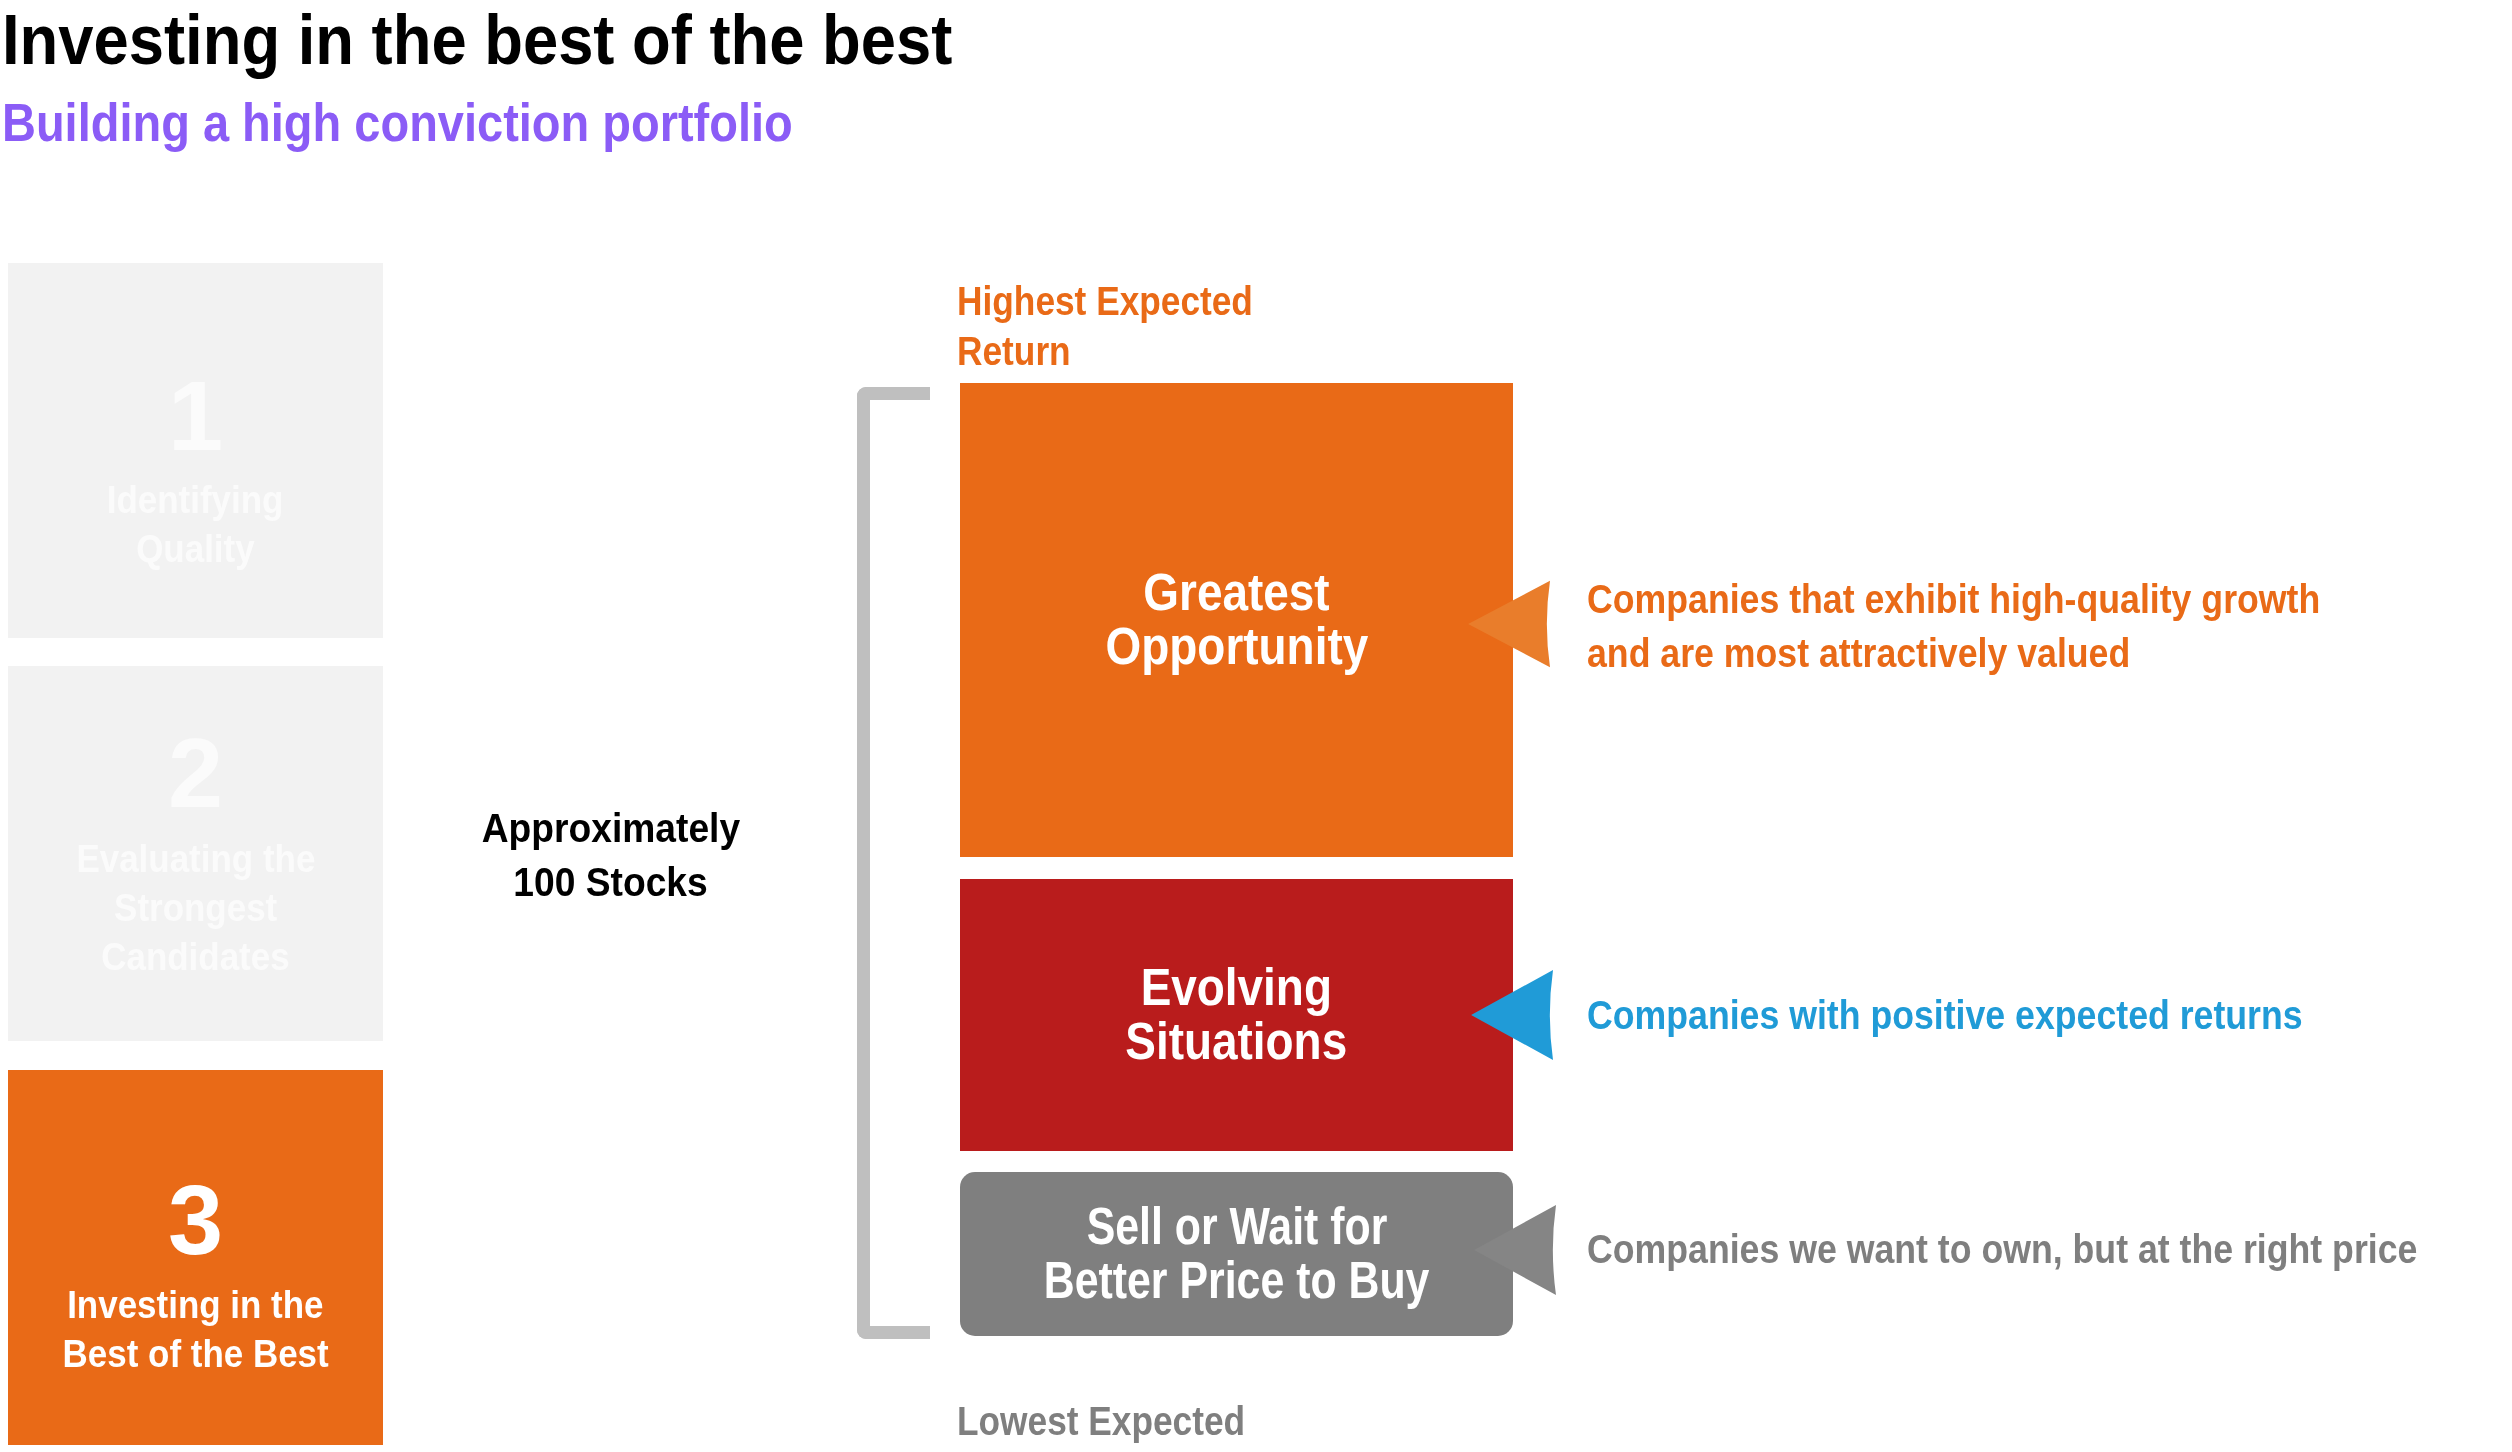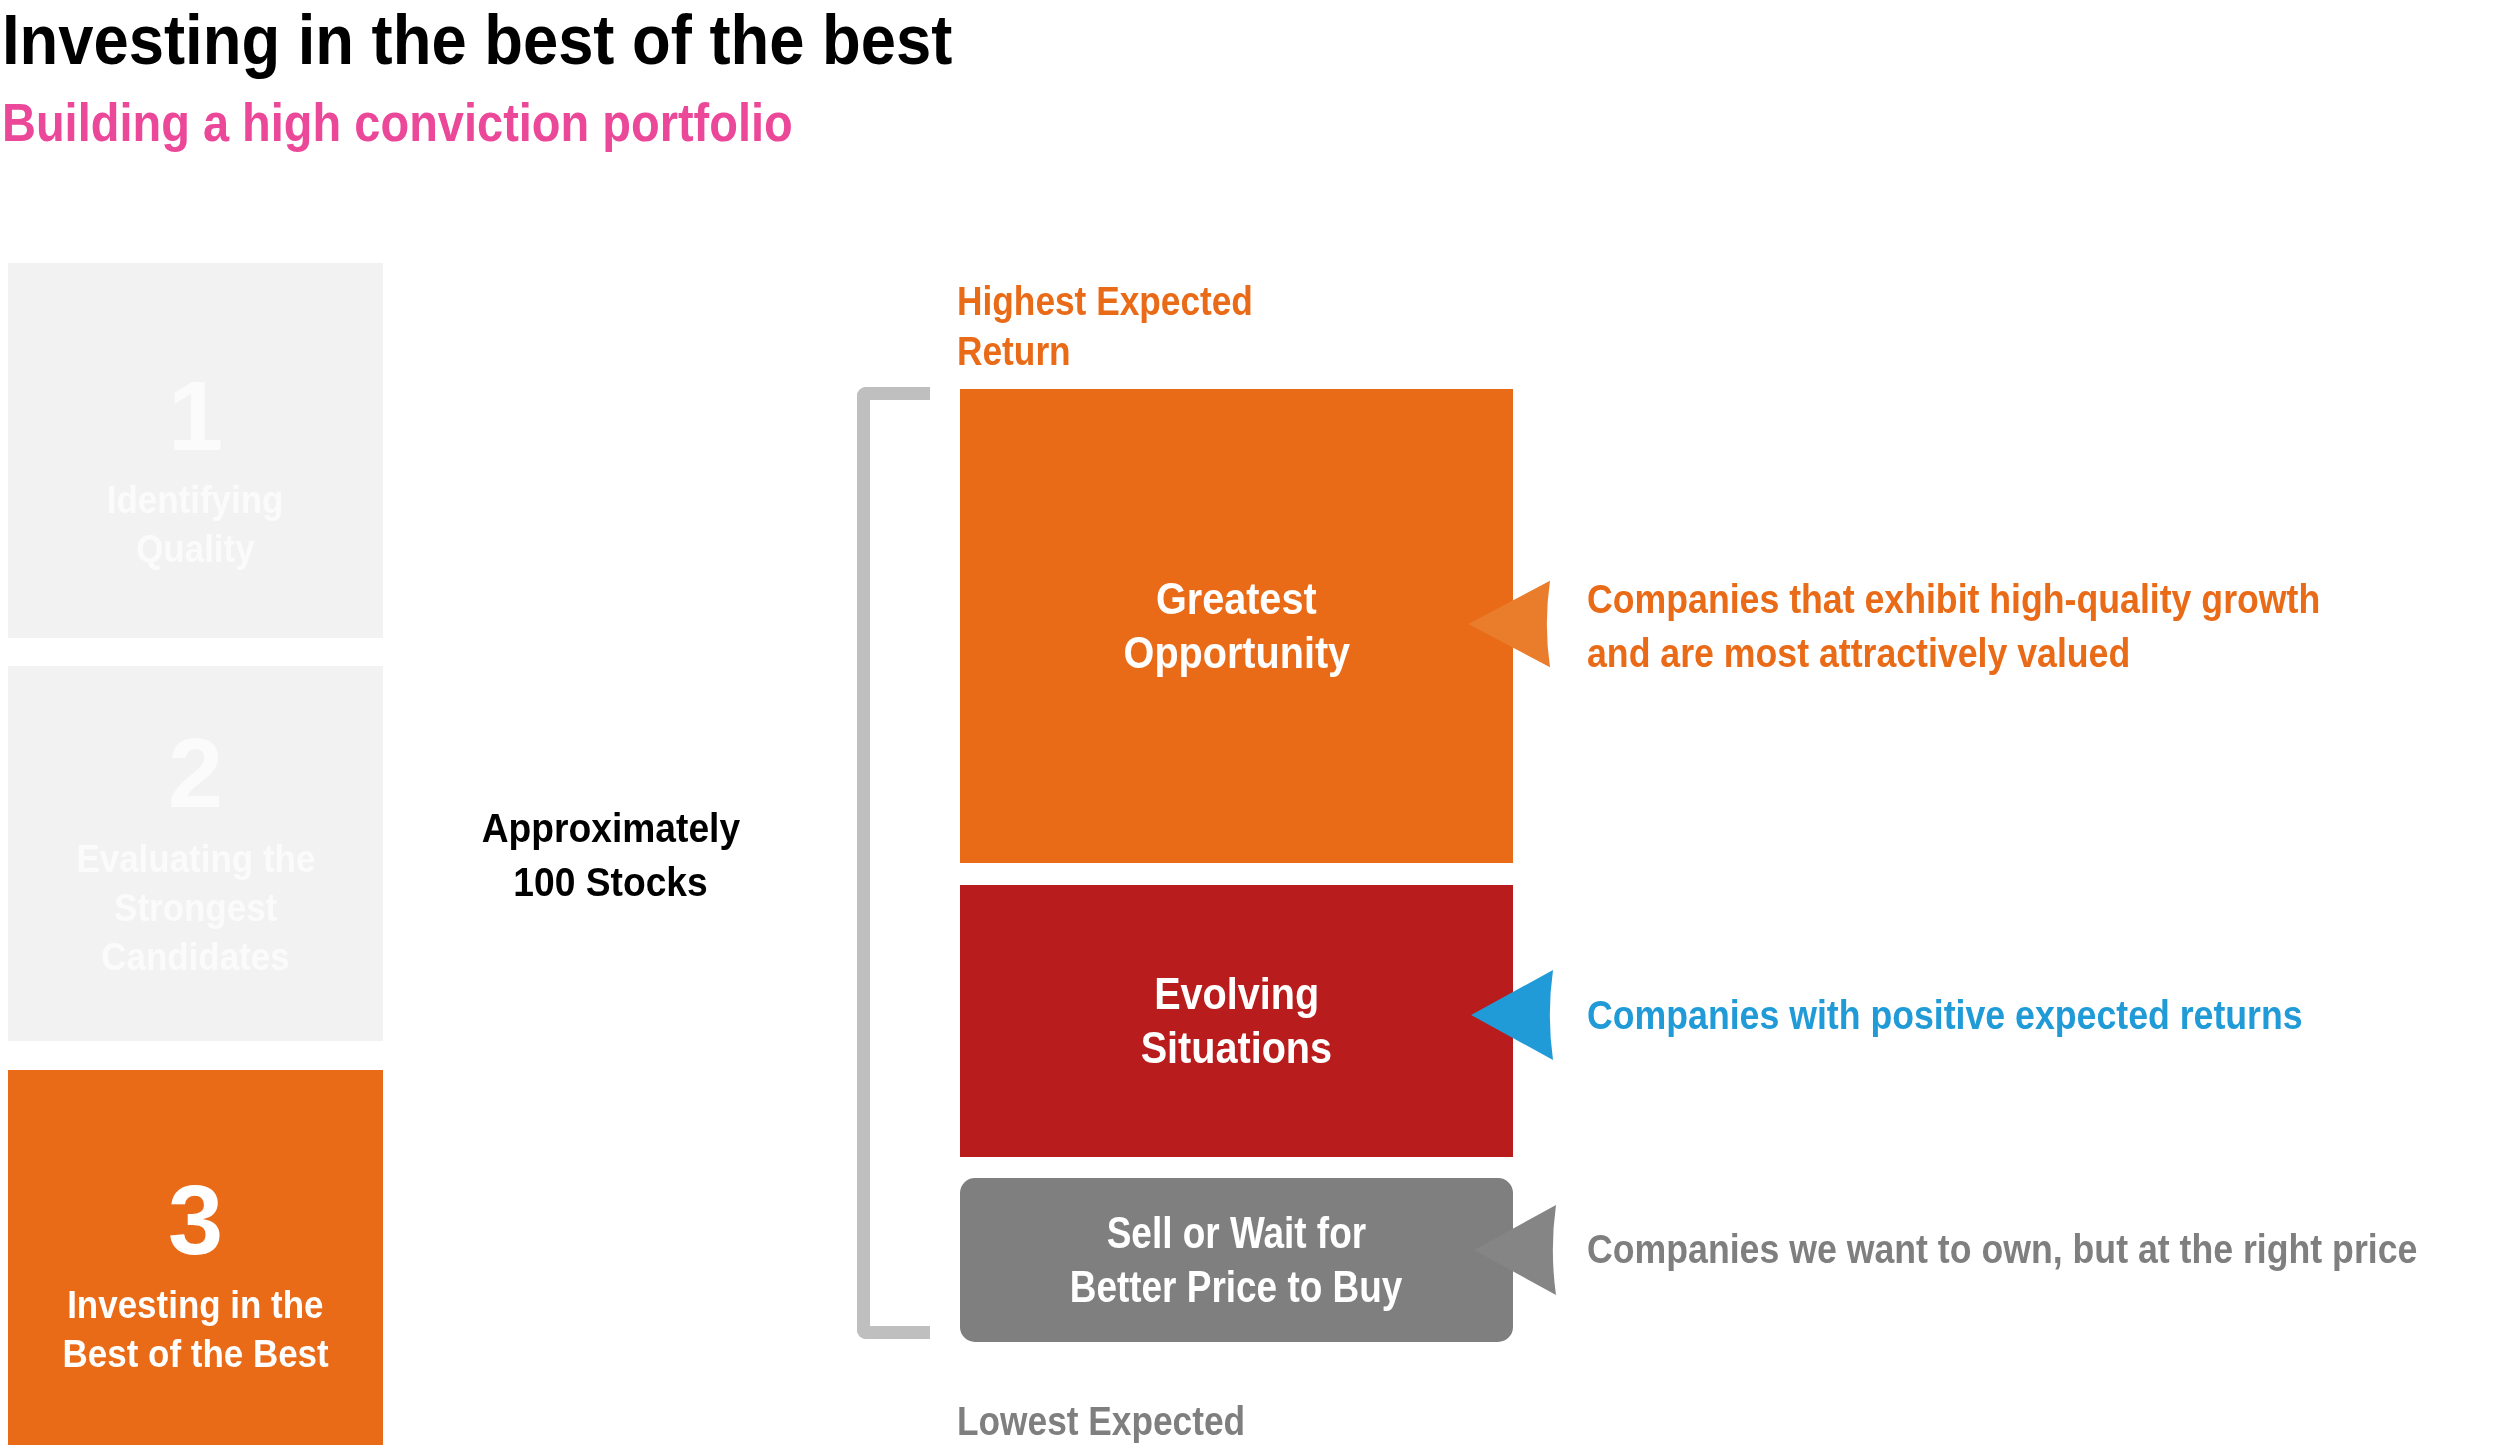--- a/index.html
+++ b/index.html
@@ -3,21 +3,21 @@
 <meta charset="utf-8">
 <style>
   html, body { margin: 0; padding: 0; background: #ffffff; }
   body { width: 2512px; height: 1452px; position: relative; overflow: hidden;
          font-family: "Liberation Sans", "DejaVu Sans", sans-serif; font-weight: bold; }
   .abs { position: absolute; }
   .cond { display: inline-block; transform-origin: left center; white-space: nowrap; }
 
   #title { left: 1.8px; top: 0px; font-size: 70px; line-height: 81px; color: #000; }
   #title .cond { transform: scaleX(0.905); }
-  #subtitle { left: 1.8px; top: 88px; font-size: 54px; line-height: 68px; color: #ec4899; }
+  #subtitle { left: 1.8px; top: 88px; font-size: 54px; line-height: 68px; color: #8b5cf6; }
   #subtitle .cond { transform: scaleX(0.87); }
 
   .step { position: absolute; left: 8px; width: 375px; height: 375px; background: #f2f2f2;
           text-align: center; color: #fbfbfb; }
   .step .num { position: absolute; left: 0; right: 0; font-size: 99px; line-height: 99px; }
   .step .lbl { position: absolute; left: 0; right: 0; font-size: 38px; line-height: 49px; }
   .step .lbl span { display: inline-block; transform: scaleX(0.92); }
   #step-1 { top: 263px; } #step-1 .num { top: 103px; } #step-1 .lbl { top: 213px; }
   #step-2 { top: 666px; } #step-2 .num { top: 57px; } #step-2 .lbl { top: 169px; }
   #step-3 { top: 1070px; background: #e96a17; color: #ffffff; }
@@ -30,21 +30,21 @@
   .cap { position: absolute; width: 472px; left: 924px; font-size: 41px; line-height: 50px; }
   .cap span { display: inline-block; transform: scaleX(0.86); }
   #cap-high { top: 276px; color: #e96a17; }
   #cap-low { top: 1396px; color: #7f7f7f; }
 
   #bracket { position: absolute; left: 857px; top: 387px; width: 73px; height: 952px;
              border: 13.5px solid #bfbfbf; border-right: none; box-sizing: border-box;
              border-radius: 9px 0 0 9px; }
 
   .tier { position: absolute; left: 960px; width: 553px; color: #fff; text-align: center;
-          display: flex; align-items: center; justify-content: center; font-size: 44px; line-height: 54px; margin-top: 6px; }
+          display: flex; align-items: center; justify-content: center; font-size: 51px; line-height: 54px; }
   .tier span { display: inline-block; transform: scaleX(0.9); }
   #tier-1 { top: 383px; height: 474px; background: #e96a17; }
   #tier-2 { top: 879px; height: 272px; background: #b91c1c; }
   #tier-3 { top: 1172px; height: 164px; background: #7f7f7f; border-radius: 15px; }
   #tier-3 span { transform: scaleX(0.84); }
 
   .arrow { position: absolute; width: 83px; height: 90px; }
   #arrow-1 { left: 1468px; top: 579px; }
   #arrow-2 { left: 1471px; top: 970px; }
   #arrow-3 { left: 1474px; top: 1205px; }

